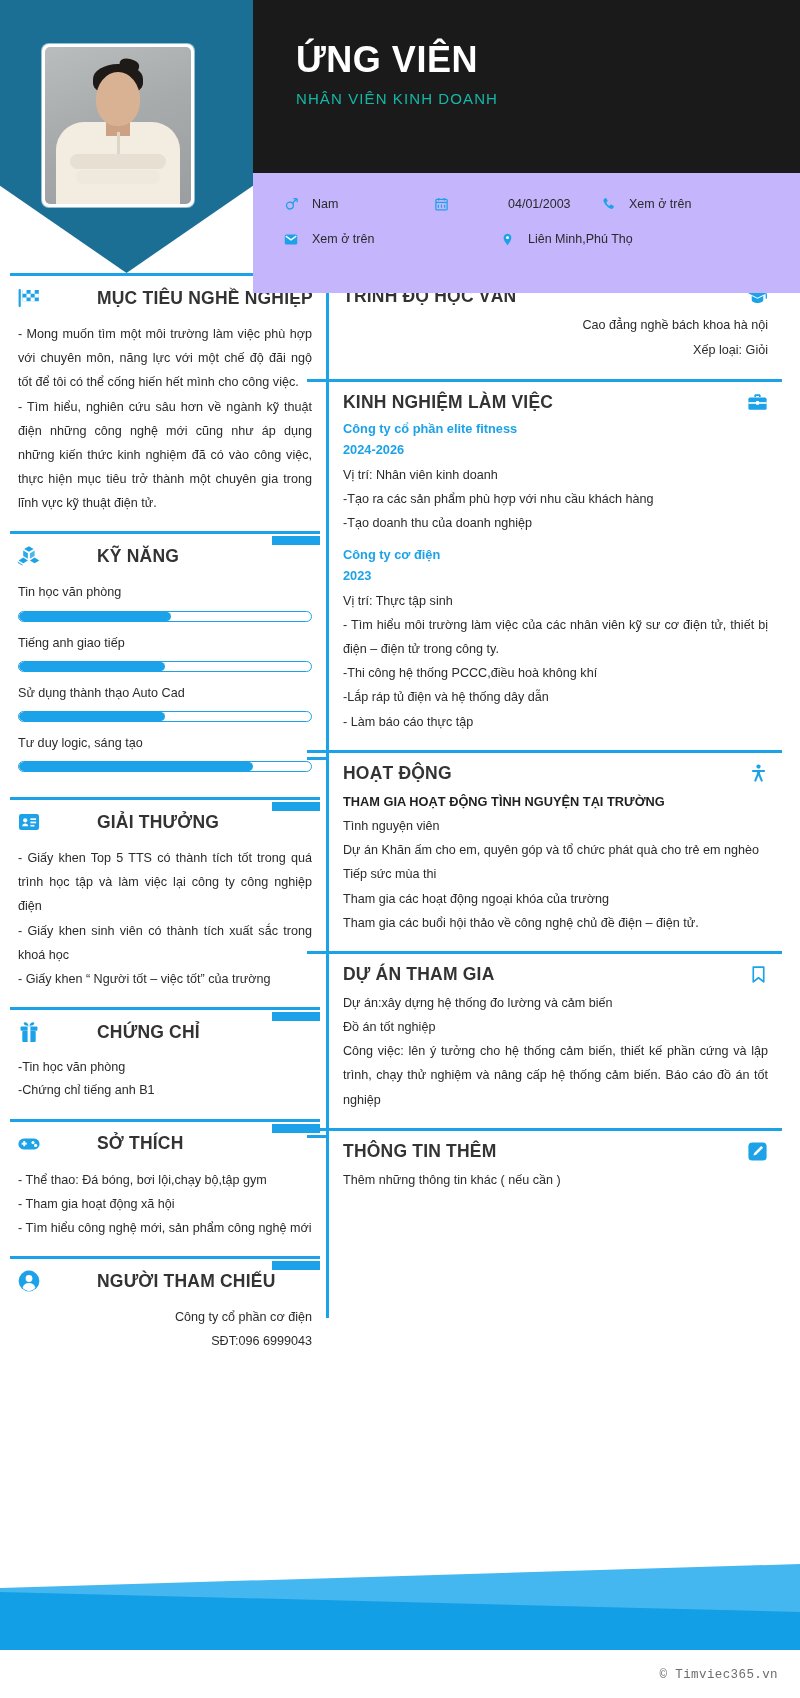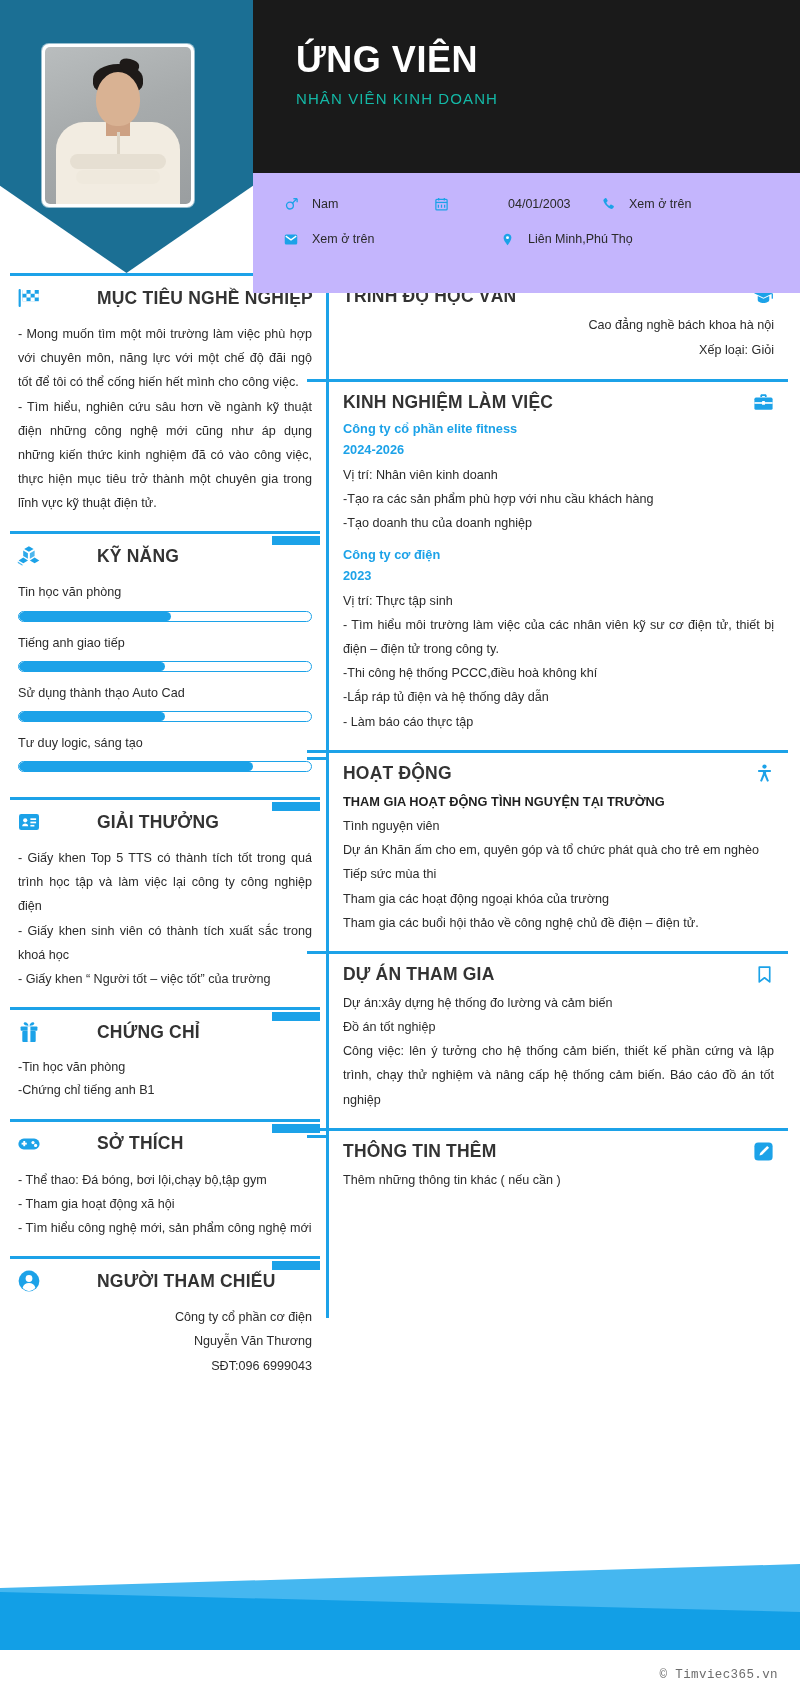--- a/index.html
+++ b/index.html
@@ -147,21 +147,21 @@
   .c-addr   { width: 220px; }
 
   
   .columns {
     position: relative;
     display: flex;
     align-items: flex-start;
     padding: 0 0 0 0;
   }
   .col-left  { width: 320px; flex: 0 0 320px; padding-left: 10px; }
-  .col-right { width: 480px; flex: 0 0 480px; padding-left: 6px; padding-right: 12px; }
+  .col-right { width: 480px; flex: 0 0 480px; padding-left: 6px; padding-right: 18px; }
 
   
   .sec { position: relative; margin-bottom: 4px; }
   .sec-top-rule {
     height: 3px;
     background: #1ca2e8;
     width: 100%;
   }
   .sec-head {
     position: relative;
@@ -515,21 +515,20 @@
               <circle cx="12" cy="12" r="10.4"></circle>
               <circle cx="12" cy="9.5" r="3.4" fill="#ffffff"></circle>
               <path d="M5.6 19c.6-3.3 3.3-5 6.4-5s5.8 1.7 6.4 5A10.2 10.2 0 0 1 12 22.2 10.2 10.2 0 0 1 5.6 19z" fill="#ffffff"></path>
             </svg>
           </span>
           <span class="sec-title">NGƯỜI THAM CHIẾU</span>
           <span class="tag"></span>
         </div>
         <div class="sec-body" style="text-align:right;">
           <p>Công ty cổ phần cơ điện</p>
-          <p>Nguyễn Văn Thương</p>
           <p>SĐT:096 6999043</p>
         </div>
       </div>
     </div>
 
     <div class="col-right">
 
       <div class="rsec" style="margin-top:0;">
         <div class="rail-tick" style="top:-3px;"></div>
         <div class="sec-head">

